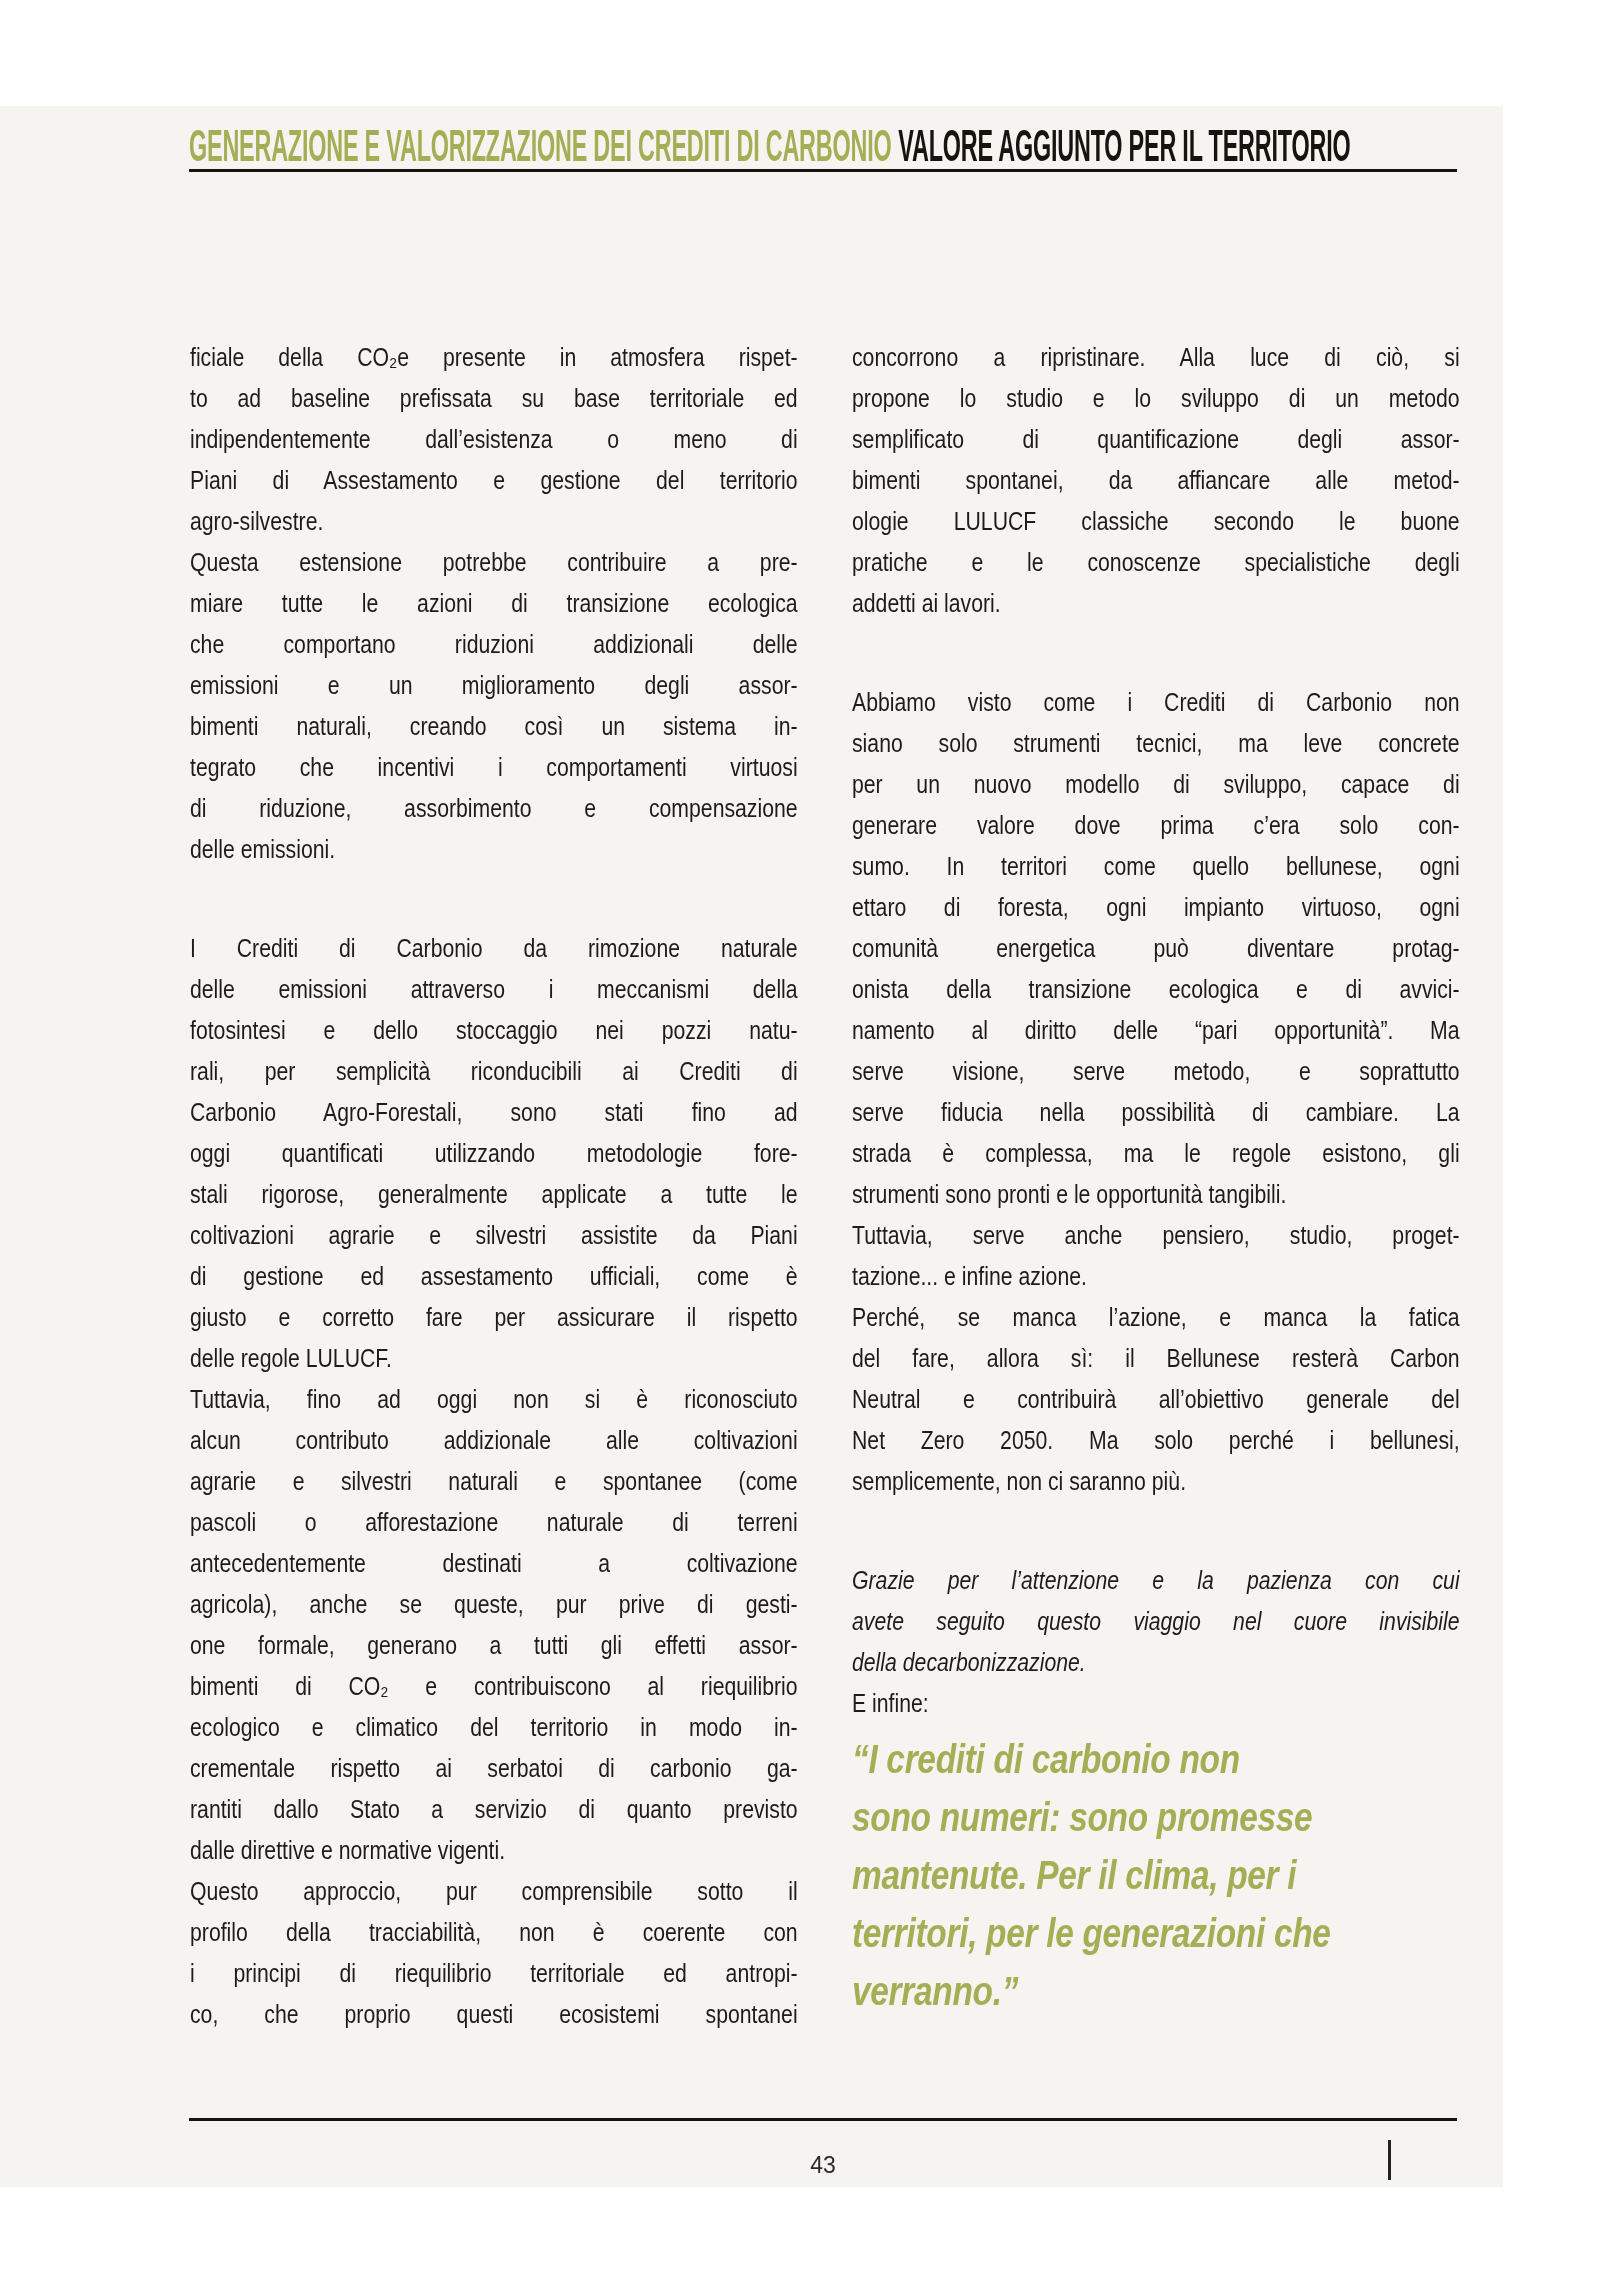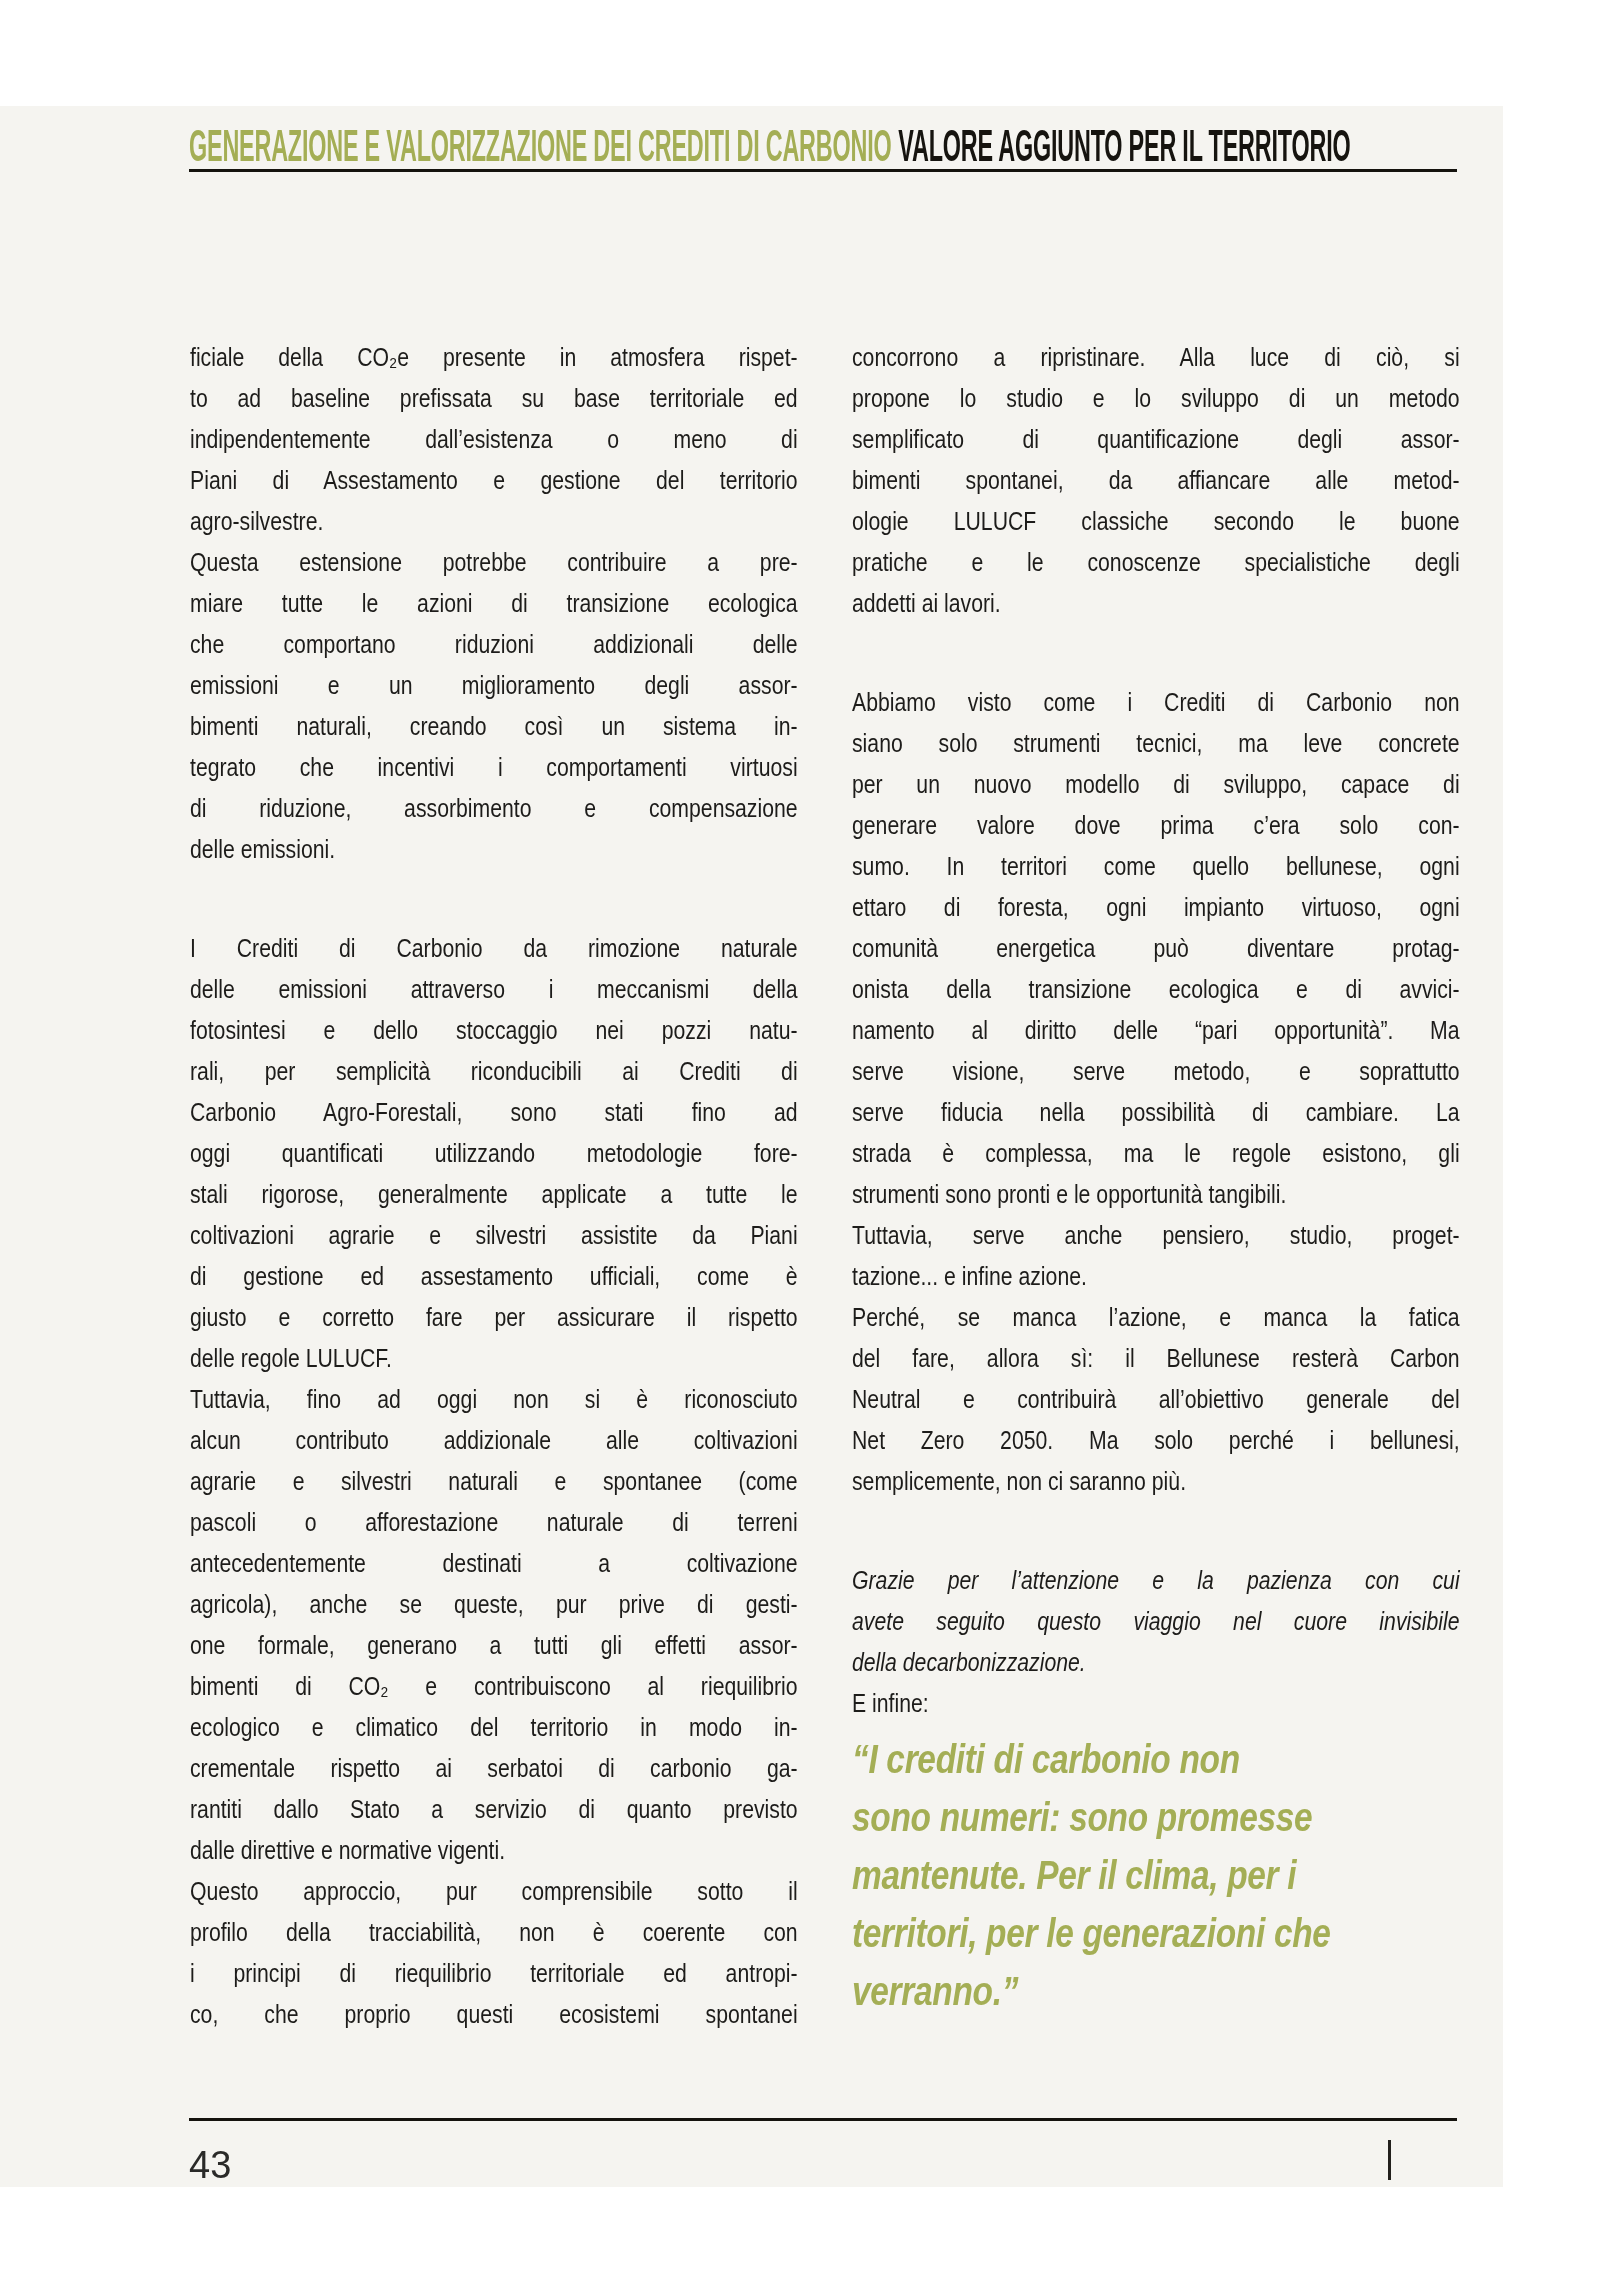--- a/index.html
+++ b/index.html
@@ -39,21 +39,21 @@
   .line.gap{margin-top:58px;}
   .line.it{font-style:italic;}
   #quote{
     position:absolute;left:852px;top:1730px;width:744px;
     transform:scale(0.8167,1);transform-origin:0 0;
     font-size:41px;line-height:58px;font-weight:bold;font-style:italic;
     color:#a4ae55;letter-spacing:-0.4px;
   }
   .footer-pagenum{
     position:absolute;left:189px;top:2147px;width:1268px;
-    font-size:38px;line-height:36px;color:#2a2a28;
+    text-align:center;font-size:23px;line-height:36px;color:#2a2a28;
   }
   .crop-mark{
     position:absolute;left:1388px;top:2140px;width:2.5px;height:40px;
     background:#22201c;
   }
 </style>
 </head>
 <body>
 
 <div class="page-bg"></div>

